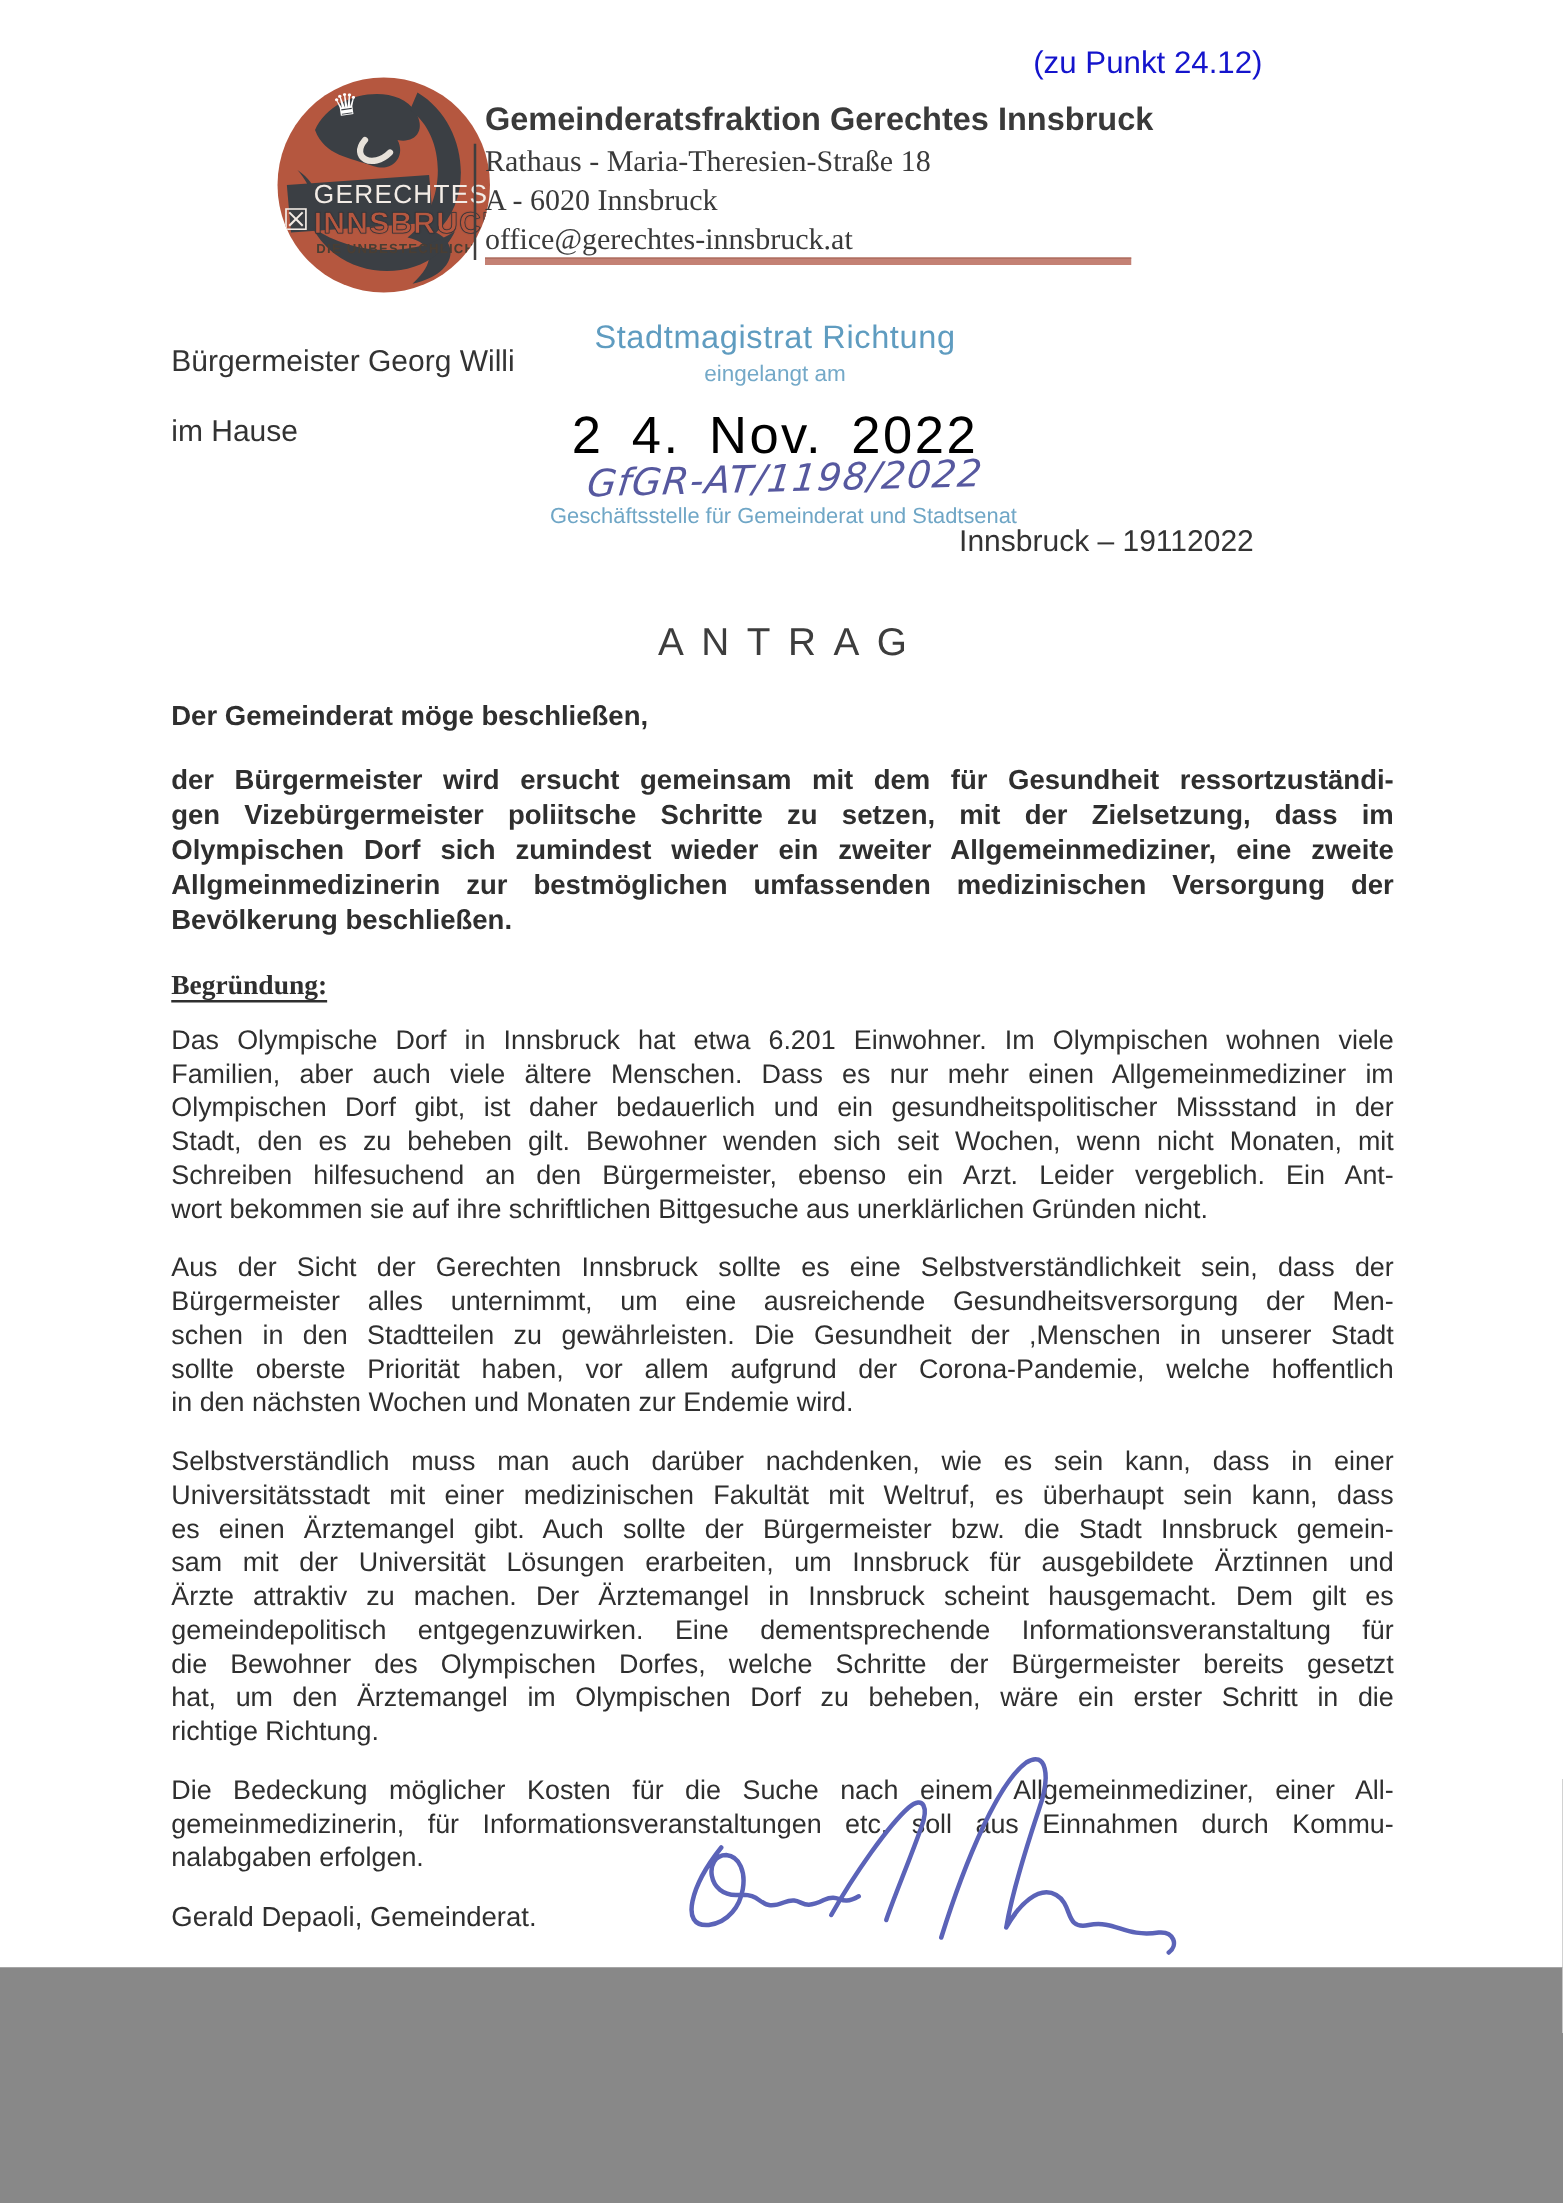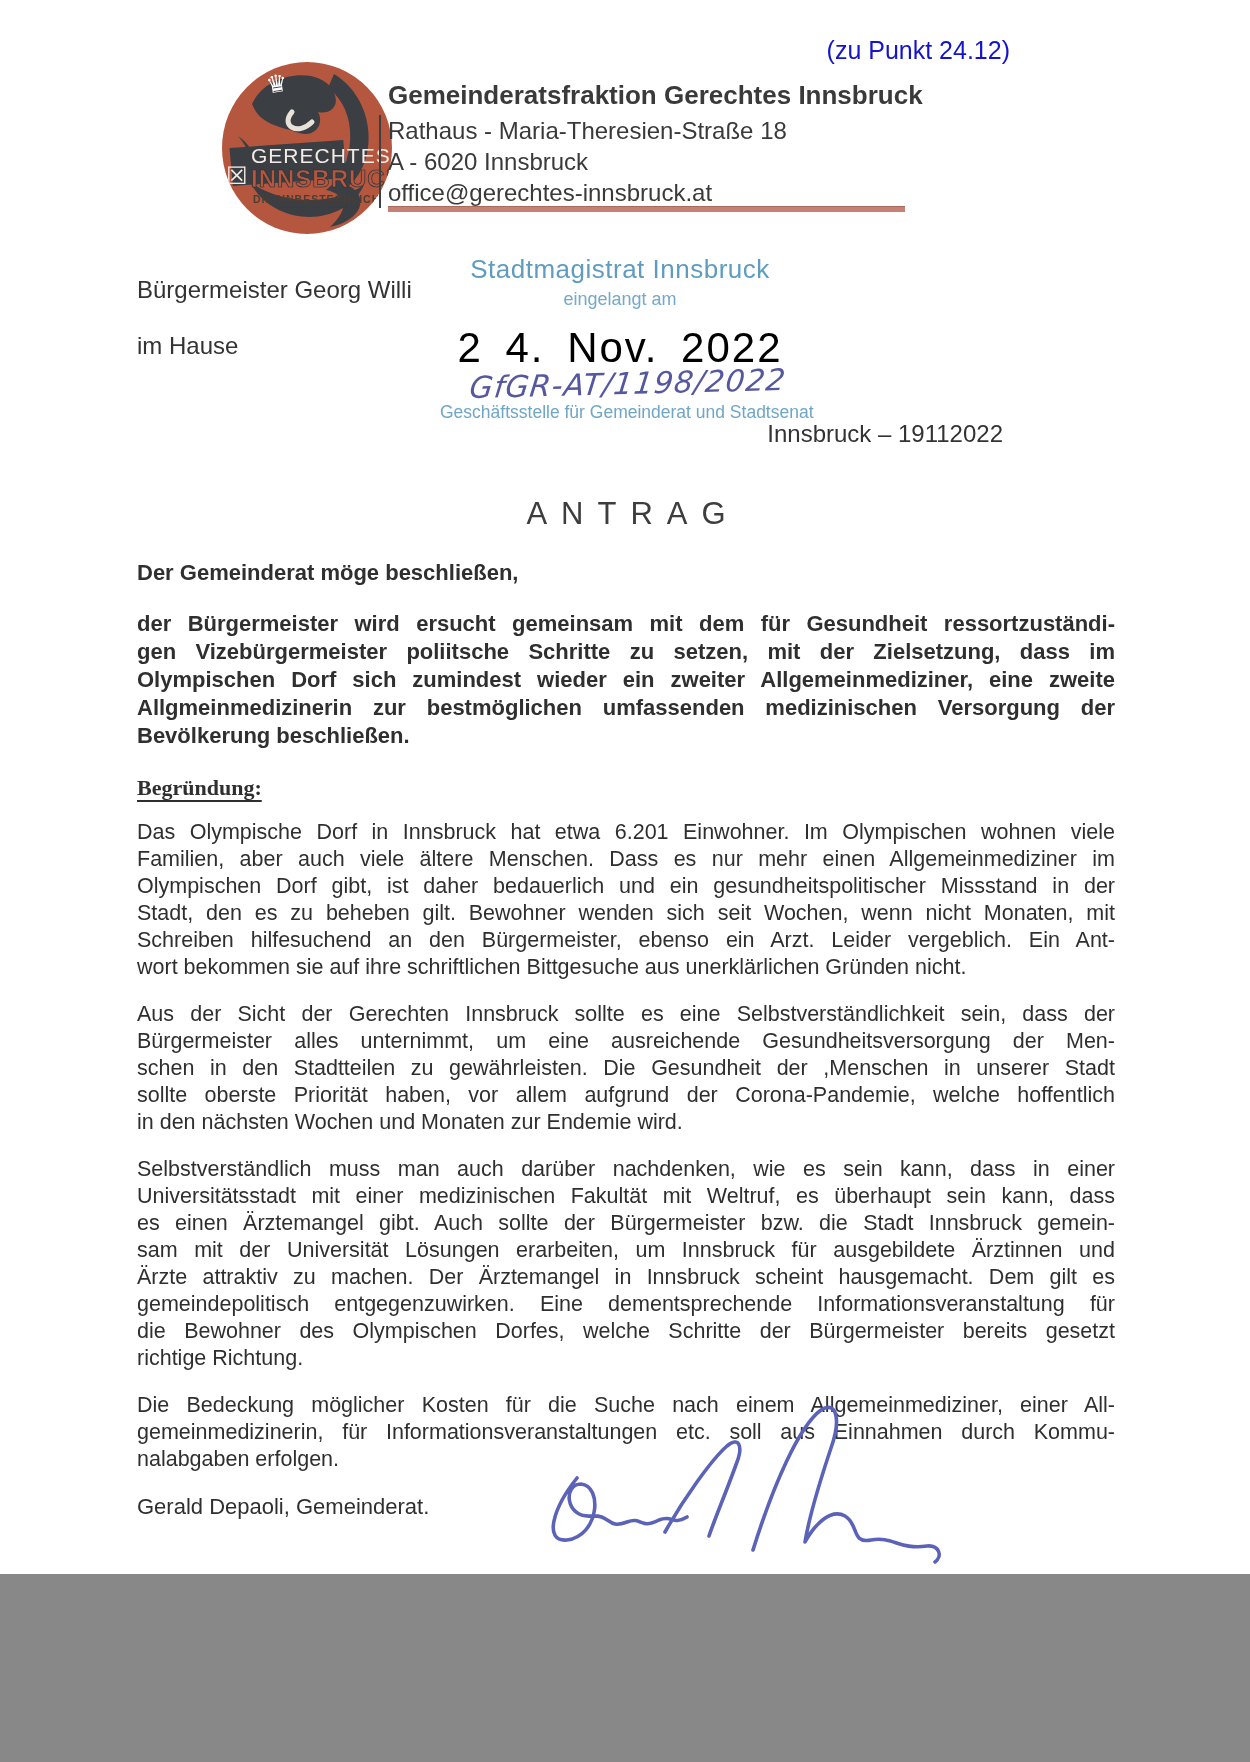--- a/index.html
+++ b/index.html
@@ -19,21 +19,21 @@
   .logo svg { position:absolute; left:0; top:0; }
   .logo-crown { position:absolute; left:44px; top:8px; color:#ffffff; font-size:24px; transform:rotate(-8deg); }
   .logo-l1 { position:absolute; left:29px; top:82px; color:#f3ece6; font-weight:normal; font-size:21px; letter-spacing:1px; }
   .logo-ballot { position:absolute; left:4px; top:100px; color:#f3ece6; font-size:24px; }
   .logo-l2 { position:absolute; left:29px; top:103px; color:#b5573f; font-weight:bold; font-size:24px; letter-spacing:1px;
              text-shadow:0 0 1px #26292e; -webkit-text-stroke:0.6px #30343a; }
   .logo-l3 { position:absolute; left:31px; top:131px; color:#4a3e33; font-weight:bold; font-size:10.5px; letter-spacing:1px; white-space:nowrap; }
 
   .lh-text { position:absolute; left:388px; top:80px; color:#3a3a3a; }
   .org-name { font-size:26px; font-weight:bold; margin-bottom:4px; }
-  .addr { font-size:24px; line-height:31px; border-left:2px solid #3f3f3f; margin-left:-9px; padding-left:7px; }
+  .addr { font-size:24px; line-height:31px; border-left:2px solid #3f3f3f; margin-left:-9px; padding-left:7px;font-family:Liberation Serif, serif; }
   .rule { position:absolute; left:388px; top:206px; width:517px; height:5px; background:#c48174; border-top:1px solid #a96a5c; }
 
   
   .recipient { position:absolute; left:137px; top:276px; font-size:24px; color:#333333; }
   .recipient .r2 { margin-top:28px; }
 
   
   .stamp { position:absolute; left:440px; top:254px; width:360px; text-align:center; }
   .stamp-title { font-size:26px; color:#5f9cc0; letter-spacing:0.5px; }
   .stamp-sub { font-size:18px; color:#74a9c8; margin-top:4px; }
@@ -89,21 +89,21 @@
     </div>
   </div>
   <div class="rule"></div>
 
   <div class="recipient">
     <div class="r1">Bürgermeister Georg Willi</div>
     <div class="r2">im Hause</div>
   </div>
 
   <div class="stamp">
-    <div class="stamp-title">Stadtmagistrat Innsbruck</div>
+    <div class="stamp-title">Stadtmagistrat Richtung</div>
     <div class="stamp-sub">eingelangt am</div>
     <div class="stamp-date">2 4. Nov. 2022</div>
     <div class="stamp-ref">GfGR-AT/1198/2022</div>
     <div class="stamp-office">Geschäftsstelle für Gemeinderat und Stadtsenat</div>
   </div>
 
   <div class="dateline">Innsbruck – 19112022</div>
 
   <div class="body">
     <div class="doc-title">ANTRAG</div>
@@ -132,20 +132,21 @@
         <div class="lastline">in den nächsten Wochen und Monaten zur Endemie wird.</div>
       </div>
     <div class="para">
         <div class="jline">Selbstverständlich muss man auch darüber nachdenken, wie es sein kann, dass in einer</div>
         <div class="jline">Universitätsstadt mit einer medizinischen Fakultät mit Weltruf, es überhaupt sein kann, dass</div>
         <div class="jline">es einen Ärztemangel gibt. Auch sollte der Bürgermeister bzw. die Stadt Innsbruck gemein-</div>
         <div class="jline">sam mit der Universität Lösungen erarbeiten, um Innsbruck für ausgebildete Ärztinnen und</div>
         <div class="jline">Ärzte attraktiv zu machen. Der Ärztemangel in Innsbruck scheint hausgemacht. Dem gilt es</div>
         <div class="jline">gemeindepolitisch entgegenzuwirken. Eine dementsprechende Informationsveranstaltung für</div>
         <div class="jline">die Bewohner des Olympischen Dorfes, welche Schritte der Bürgermeister bereits gesetzt</div>
+        <div class="jline">hat, um den Ärztemangel im Olympischen Dorf zu beheben, wäre ein erster Schritt in die</div>
         <div class="lastline">richtige Richtung.</div>
       </div>
     <div class="para">
         <div class="jline">Die Bedeckung möglicher Kosten für die Suche nach einem Allgemeinmediziner, einer All-</div>
         <div class="jline">gemeinmedizinerin, für Informationsveranstaltungen etc. soll aus Einnahmen durch Kommu-</div>
         <div class="lastline">nalabgaben erfolgen.</div>
       </div>
     <div class="signoff">Gerald Depaoli, Gemeinderat.</div>
   </div>
 

